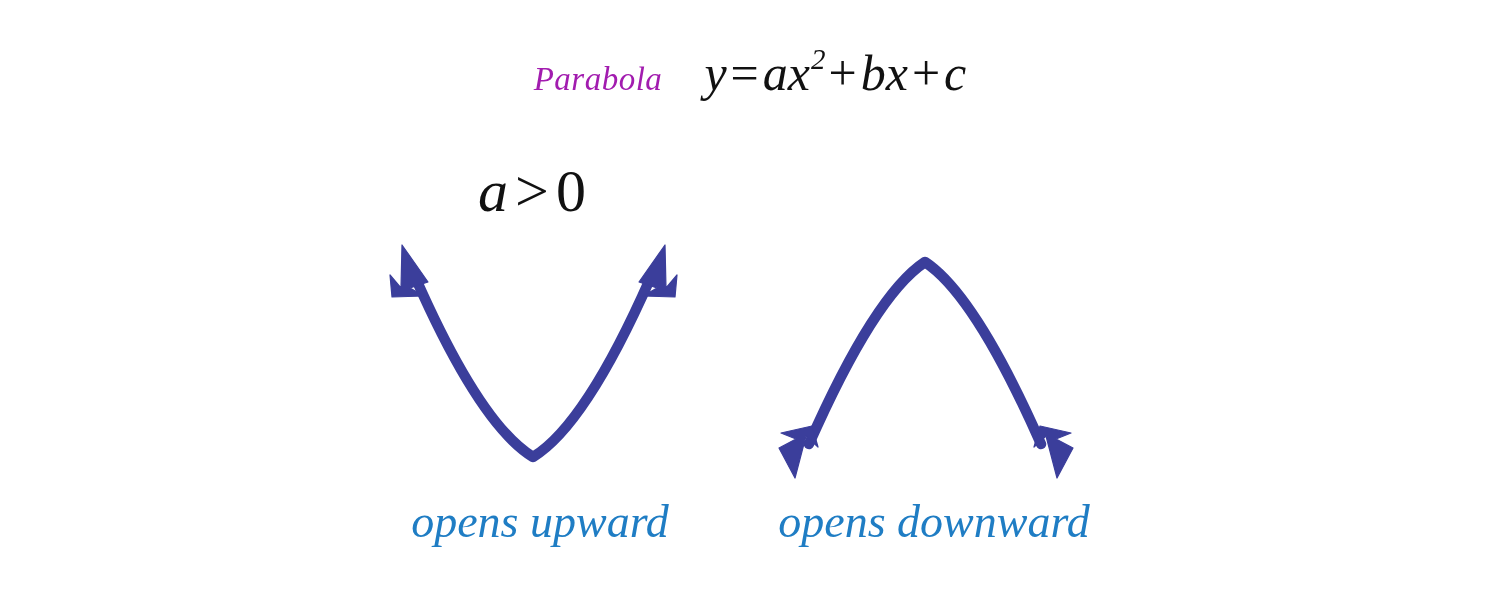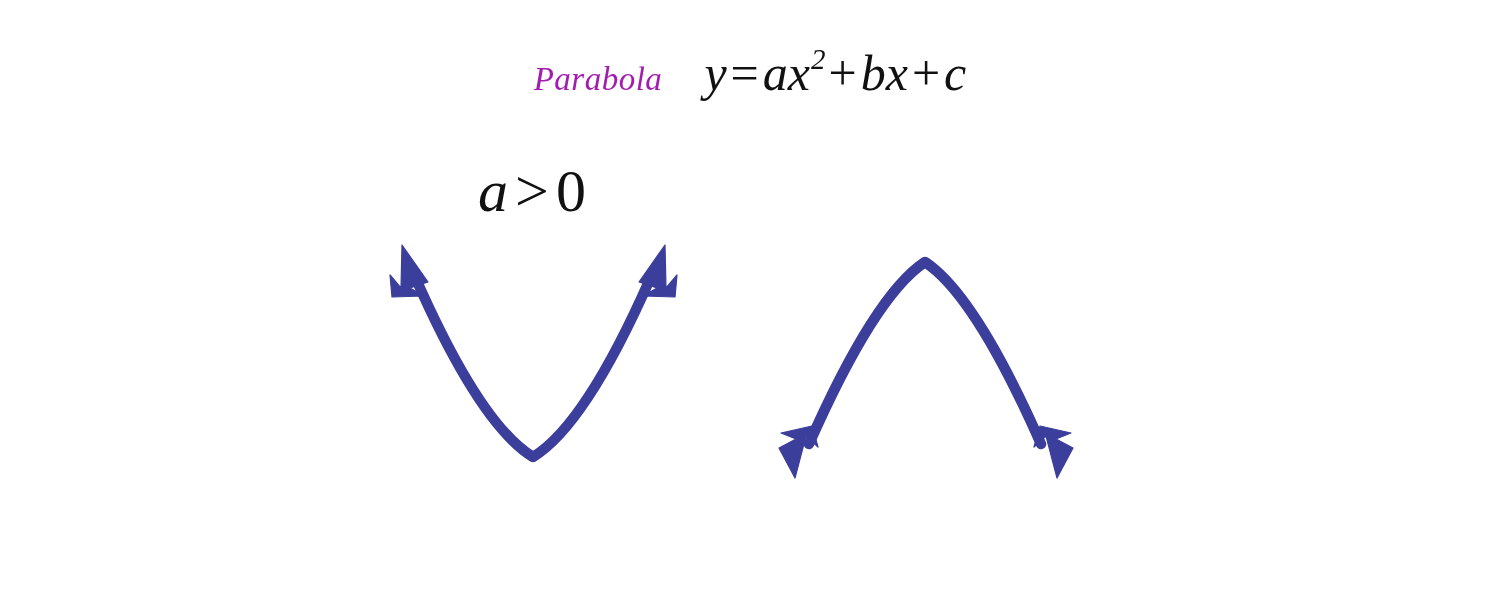--- a/index.html
+++ b/index.html
@@ -156,14 +156,16 @@
       <path d="M 1057 478
                L 1046 436
                L 1034 447
                L 1040 426
                L 1071 433
                L 1056 439
                L 1073 448 Z" fill="#3b3e9b" stroke="#3b3e9b" stroke-width="1.2" stroke-linejoin="round"></path>
     </g>
   </svg>
 
+  <div id="caption-left" class="abs caption">opens upward</div>
+  <div id="caption-right" class="abs caption">opens downward</div>
 
 </div>
 
 </body></html>

